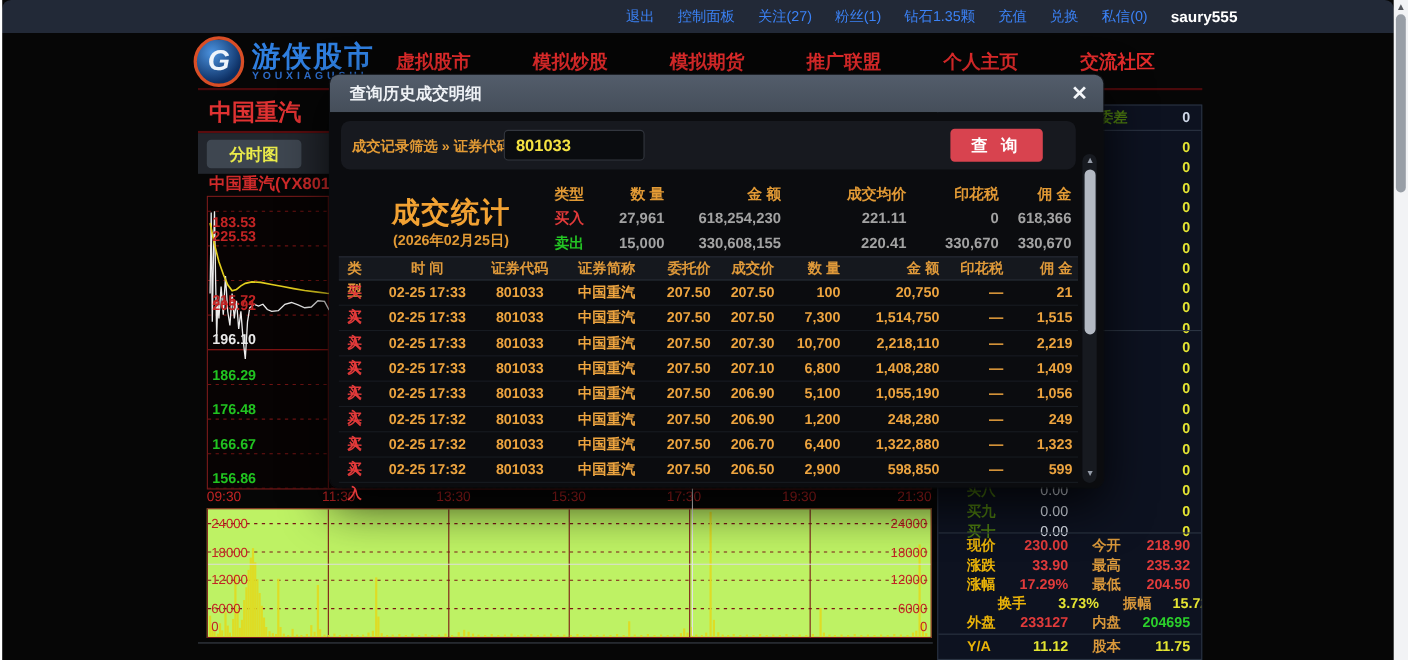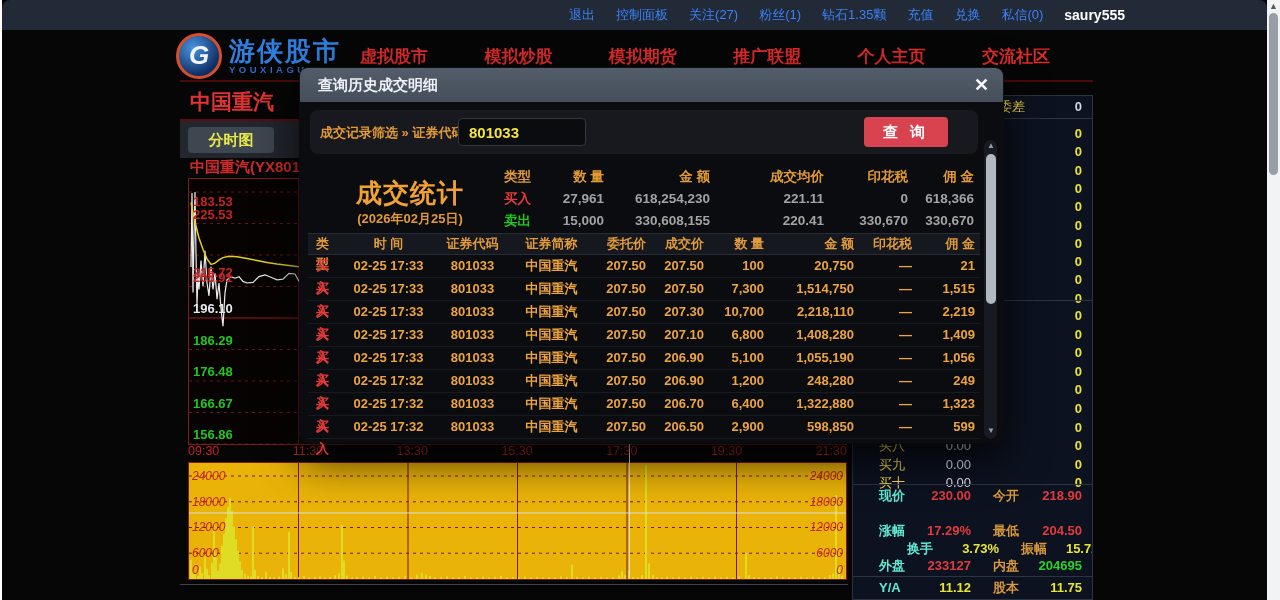--- a/index.html
+++ b/index.html
@@ -32,30 +32,30 @@
   .title-line{left:180px;top:119px;width:668px;height:2px;background:#5a0c0e;}
   .tab-strip{left:180px;top:121px;width:668px;height:37px;background:#22262d;}
   .tab-btn{left:188px;top:127px;width:86px;height:26px;background:#3e4650;border-radius:4px;
            color:#e9ea4a;font-size:15px;font-weight:bold;display:flex;align-items:center;justify-content:center;cursor:pointer;}
   .chart-label{left:190px;top:158px;font-size:15px;color:#cf2a2a;font-weight:bold;}
   .price-chart{left:188px;top:178px;width:657px;height:265px;border:1px solid #7c1b1b;background:#070303;}
   .pc-label{position:absolute;left:4px;font-size:13px;font-weight:bold;}
   .col-r{color:#c32424;} .col-w{color:#eaeaea;text-align:center;} .col-g{color:#21c421;}
   .time-axis{left:188px;top:444px;width:659px;height:17px;display:flex;justify-content:space-between;
              color:#c32424;font-size:12.5px;}
-  .vol-chart{left:188px;top:462px;width:657px;height:116px;border:1px solid #7c1b1b;background:#eab308;font-style:italic;}
+  .vol-chart{left:188px;top:462px;width:657px;height:116px;border:1px solid #7c1b1b;background:#bef264;}
   .vol-lab{position:absolute;font-size:12px;color:#c32424;}
   .crosshair-v{left:629px;top:444px;width:1px;height:134px;background:#e2e2e2;z-index:3;}
   .panel-bottom{left:180px;top:584px;width:668px;height:1px;background:#3b414b;}
   
   .sidebar{left:852px;top:95px;width:241px;height:505px;background:#0d1220;border:1px solid #2a3342;
            box-sizing:border-box;overflow:hidden;}
   .sb-row{position:absolute;left:0;width:100%;height:18px;font-size:13px;line-height:18px;}
-  .sb-l{position:absolute;left:26px;color:#fde047;font-weight:normal;}
-  .sb-l1{position:absolute;left:26px;color:#5eead4;font-weight:bold;}
+  .sb-l{position:absolute;left:26px;color:#4d7c0f;font-weight:bold;}
+  .sb-l1{position:absolute;left:26px;color:#eab308;font-weight:bold;}
   .sb-l2{position:absolute;left:140px;color:#d8973a;font-weight:bold;}
   .sb-p{position:absolute;right:121px;color:#dfe5ee;}
   .sb-v{position:absolute;right:10px;color:#e5e532;font-weight:bold;}
   .sb-div{position:absolute;left:0;width:100%;height:1px;background:#2b3442;}
   .v1{position:absolute;right:121px;font-weight:bold;}
   .v2{position:absolute;right:10px;font-weight:bold;}
   .c-red{color:#e23b3b;} .c-yellow{color:#e5e532;} .c-green{color:#2bd12b;} .c-white{color:#cfd8e8;}
   
   .modal{left:300px;top:68px;width:703px;height:375px;border-radius:8px;z-index:20;
          box-shadow:0 16px 44px rgba(0,0,0,.8),0 0 0 1px #121419;}
@@ -456,20 +456,26 @@
         <div class="sb-p">0.00</div>
         <div class="sb-v">0</div>
       </div>
       <div class="sb-div" style="top: 388px;"></div>
       <div class="sb-row" style="top: 391px;">
         <div class="sb-l1">现价</div>
         <div class="v1 c-red">230.00</div>
         <div class="sb-l2">今开</div>
         <div class="v2 c-red">218.90</div>
       </div>
+      <div class="sb-row" style="top: 408.6px;">
+        <div class="sb-l1">涨跌</div>
+        <div class="v1 c-red">33.90</div>
+        <div class="sb-l2">最高</div>
+        <div class="v2 c-red">235.32</div>
+      </div>
       <div class="sb-row" style="top: 426.2px;">
         <div class="sb-l1">涨幅</div>
         <div class="v1 c-red">17.29%</div>
         <div class="sb-l2">最低</div>
         <div class="v2 c-red">204.50</div>
       </div>
       <div class="sb-row" style="top: 443.8px; margin-left: 28px;">
         <div class="sb-l1">换手</div>
         <div class="v1 c-yellow">3.73%</div>
         <div class="sb-l2">振幅</div>

